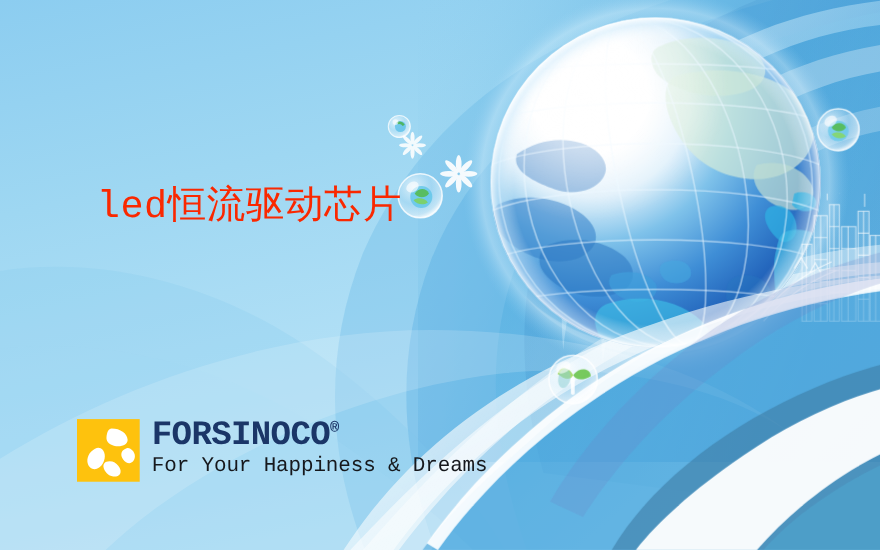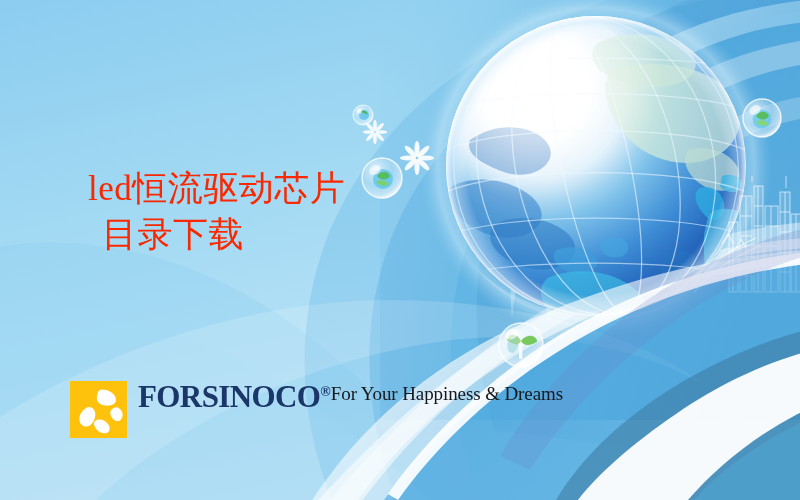--- a/index.html
+++ b/index.html
@@ -5,21 +5,21 @@
   html, body {
     margin: 0;
     padding: 0;
     background: #ffffff;
   }
   #stage {
     position: relative;
     width: 800px;
     height: 500px;
     overflow: hidden;
-    font-family: Liberation Serif, serif;
+    font-family: Liberation Mono, monospace;
     background: #8fcdee;
   }
   #bg-svg {
     position: absolute;
     left: 0; top: 0;
     width: 800px;
     height: 500px;
     display: block;
   }
 
@@ -57,20 +57,21 @@
     height: 57px;
     background: #fec20d;
     flex: 0 0 auto;
     position: relative;
   }
   #logo-mark svg { display: block; }
   #logo-text {
     margin-left: 11px;
     padding-top: 1px;
     display: flex;
+    flex-direction: column;
   }
   #logo-wordmark {
     font-size: 31px;
     font-weight: bold;
     color: #1b3668;
     letter-spacing: -0.6px;
     line-height: 0.96;
     white-space: nowrap;
   }
   #logo-wordmark .reg {
@@ -373,21 +374,20 @@
         <path d="M0,-4 C6,-12 16,-10 16,-3 C11,0 3,2 0,-4 Z" fill="#6ec64f" opacity="0.92"></path>
         <path d="M0,-4 C-4,-12 -13,-12 -14,-5 C-9,-1 -3,2 0,-4 Z" fill="#9bd659" opacity="0.88"></path>
         <ellipse cx="-8" cy="-1" rx="5.5" ry="9" fill="#8fd0d6" opacity="0.55" transform="rotate(12 -8 -1)"></ellipse>
         <ellipse cx="-9" cy="-11" rx="7" ry="5" fill="#ffffff" opacity="0.58" transform="rotate(-30 -9 -11)"></ellipse>
       </g>
     </g>
   </svg>
 
   <div id="headline">
     <div class="headline-line line1">led恒流驱动芯片</div>
-    <div class="headline-line line2">目录下载</div>
   </div>
 
   <div id="logo">
     <div id="logo-mark">
       <svg width="57" height="57" viewBox="0 0 57 57" xmlns="http://www.w3.org/2000/svg">
         <g fill="#ffffff">
           <path d="M31.5,8.5 C39.5,8.5 45.5,13 46,18.5 C46.4,22.8 41.5,25.2 35.5,24.6
                    C30.2,24.1 26.4,21 26.8,16.6 C27.2,12 28.6,8.5 31.5,8.5 Z"></path>
           <path d="M48.5,27 C52.8,29.6 54,34.8 51,38.4 C48.6,41.3 44.4,40.2 41.8,36.4
                    C39.6,33.2 39.8,29.6 42.6,27.8 C45.2,26.1 46.8,26 48.5,27 Z"></path>

